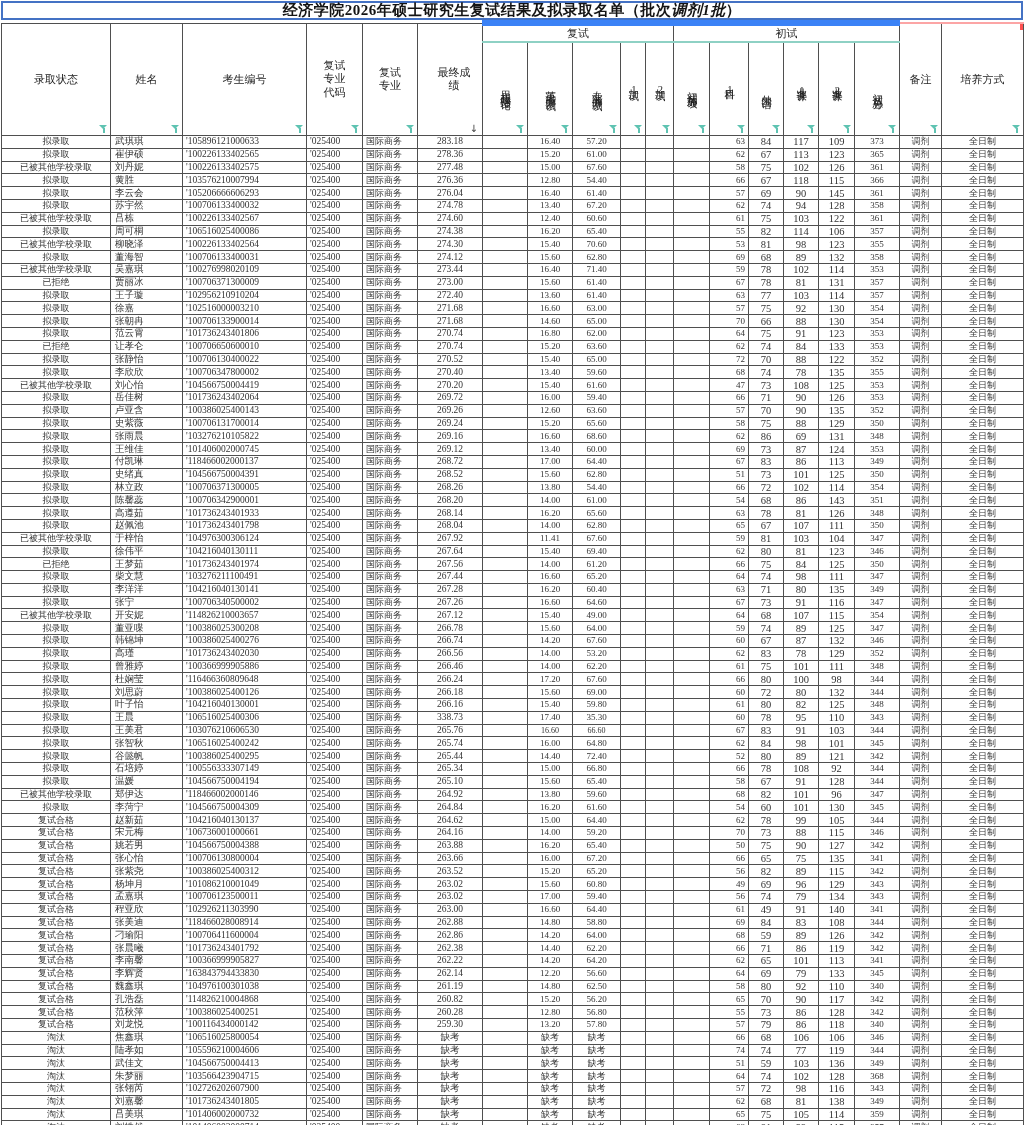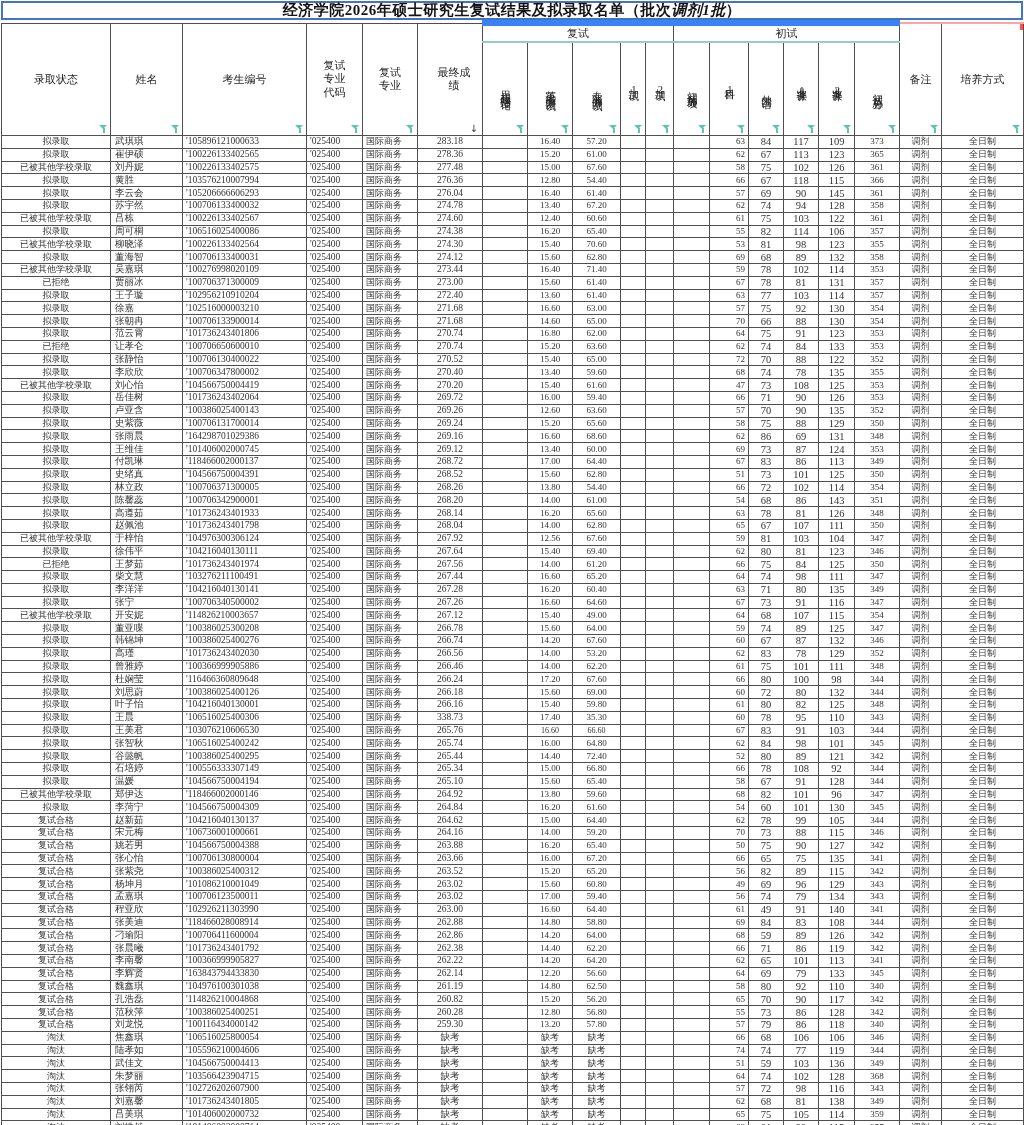--- a/index.html
+++ b/index.html
@@ -660,21 +660,21 @@
           <td class="c-big">75</td>
           <td class="c-big">88</td>
           <td class="c-big">129</td>
           <td class="c-total">350</td>
           <td class="c-remark">调剂</td>
           <td class="c-mode">全日制</td>
         </tr>
         <tr>
           <td class="c-status">拟录取</td>
           <td class="c-name">张雨晨</td>
-          <td class="c-id">'164298701029386</td>
+          <td class="c-id">'103276210105822</td>
           <td class="c-code">'025400</td>
           <td class="c-major">国际商务</td>
           <td class="c-final">269.16</td>
           <td class="c-blank"></td>
           <td class="c-eng">16.60</td>
           <td class="c-prof">68.60</td>
           <td class="c-blank"></td>
           <td class="c-blank"></td>
           <td class="c-blank"></td>
           <td class="c-subj">62</td>
@@ -833,21 +833,21 @@
           <td class="c-mode">全日制</td>
         </tr>
         <tr>
           <td class="c-status">已被其他学校录取</td>
           <td class="c-name">于梓怡</td>
           <td class="c-id">'104976300306124</td>
           <td class="c-code">'025400</td>
           <td class="c-major">国际商务</td>
           <td class="c-final">267.92</td>
           <td class="c-blank"></td>
-          <td class="c-eng">12.56</td>
+          <td class="c-eng">11.41</td>
           <td class="c-prof">67.60</td>
           <td class="c-blank"></td>
           <td class="c-blank"></td>
           <td class="c-blank"></td>
           <td class="c-subj">59</td>
           <td class="c-big">81</td>
           <td class="c-big">103</td>
           <td class="c-big">104</td>
           <td class="c-total">347</td>
           <td class="c-remark">调剂</td>

